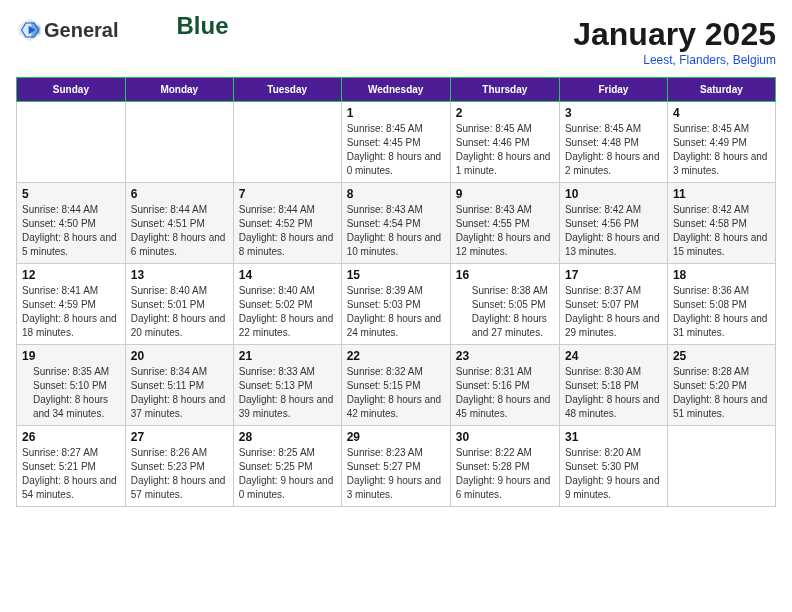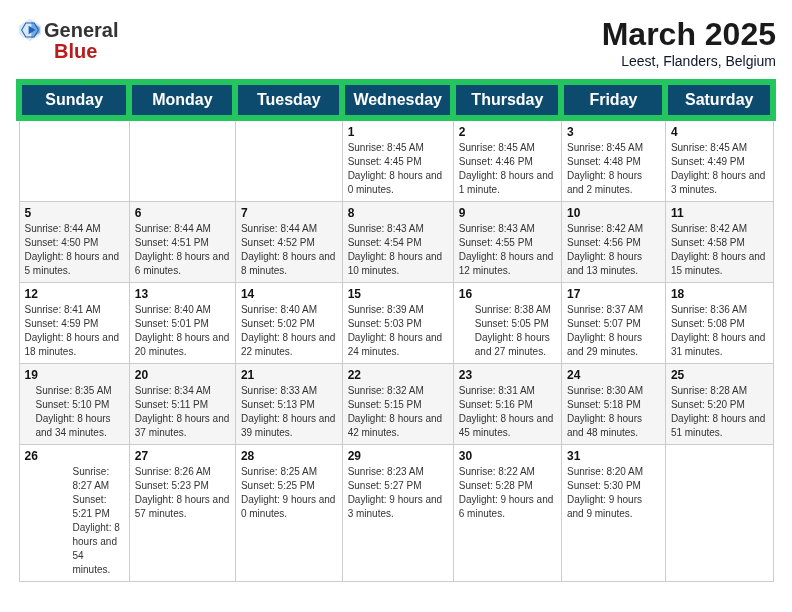--- a/index.html
+++ b/index.html
@@ -22,36 +22,36 @@
     }
     .title-area {
       text-align: right;
     }
     .month-title {
       font-size: 32px;
       font-weight: bold;
       color: #1a1a1a;
     }
     .location-subtitle {
-      font-size: 14px;
-      color: #0f172a;
+      font-size: 12px;
+      color: #1d4ed8;
     }
     .calendar-table {
       width: 100%;
       border-collapse: collapse;
       border: 1px solid #ccc;
     }
     .calendar-table th {
-      background-color: #0c4a6e;
+      background-color: #4c1d95;
       color: #fff;
       padding: 6px 4px;
-      font-size: 16px;
+      font-size: 10px;
       font-weight: bold;
       text-align: center;
-      border: 6px solid #22c55e;
+      border: 1px solid #22c55e;
     }
     .calendar-table td {
       vertical-align: top;
       padding: 4px 5px;
       border: 1px solid #ccc;
       width: 113px;
       min-height: 80px;
       font-size: 10.5px;
       color: #333;
       background: #fff;
@@ -68,21 +68,21 @@
     .day-info {
       font-size: 10px;
       line-height: 1.4;
       color: #333;
     }
     .empty-cell {
       background: #f9f9f9;
     }
     .logo-wrapper {
       display: flex;
-      flex-direction: column;
+      flex-direction: row;
       align-items: flex-start;
     }
     .logo-row {
       display: flex;
       align-items: center;
     }
   </style>
 </head>
 <body>
 
@@ -90,24 +90,24 @@
   <div class="logo-wrapper">
     <div class="logo-row">
       <svg class="logo-icon" viewBox="0 0 40 40" width="36" height="36">
         <polygon points="20,4 36,14 36,26 20,36 4,26 4,14" fill="#1565c0" opacity="0.15"></polygon>
         <polygon points="22,8 34,16 34,24 22,32" fill="#1565c0" opacity="0.5"></polygon>
         <polygon points="14,10 26,10 32,20 26,30 14,30 8,20" fill="none" stroke="#1565c0" stroke-width="1.5"></polygon>
         <path d="M18,14 L28,20 L18,26 Z" fill="#1565c0"></path>
       </svg>
       <span style="font-size:20px;font-weight:bold;color:#333;">General</span>
     </div>
-    <span style="font-size:20px;font-weight:bold;color:#b91c1c;margin-left:38px;margin-top:-4px;">Blue</span>
+    <span style="font-size:24px;font-weight:bold;color:#14532d;margin-left:58px;margin-top:-4px;">Blue</span>
   </div>
   <div class="title-area">
-    <div class="month-title">March 2025</div>
+    <div class="month-title">January 2025</div>
     <div class="location-subtitle">Leest, Flanders, Belgium</div>
   </div>
 </div>
 
 <table class="calendar-table">
   <thead>
     <tr>
     <th>Sunday</th>
         <th>Monday</th>
         <th>Tuesday</th>
@@ -275,21 +275,21 @@
         <td>
           <div class="day-number">25</div>
           <div class="day-info" style="white-space: pre-line;">Sunrise: 8:28 AM
 Sunset: 5:20 PM
 Daylight: 8 hours and 51 minutes.</div>
         </td>
       </tr>
       <tr>
         <td>
           <div class="day-number">26</div>
-          <div class="day-info" style="white-space: pre-line; margin-left: 48px;">Sunrise: 8:27 AM
+          <div class="day-info" style="white-space: pre-line;">Sunrise: 8:27 AM
 Sunset: 5:21 PM
 Daylight: 8 hours and 54 minutes.</div>
         </td>
         <td>
           <div class="day-number">27</div>
           <div class="day-info" style="white-space: pre-line;">Sunrise: 8:26 AM
 Sunset: 5:23 PM
 Daylight: 8 hours and 57 minutes.</div>
         </td>
         <td>

